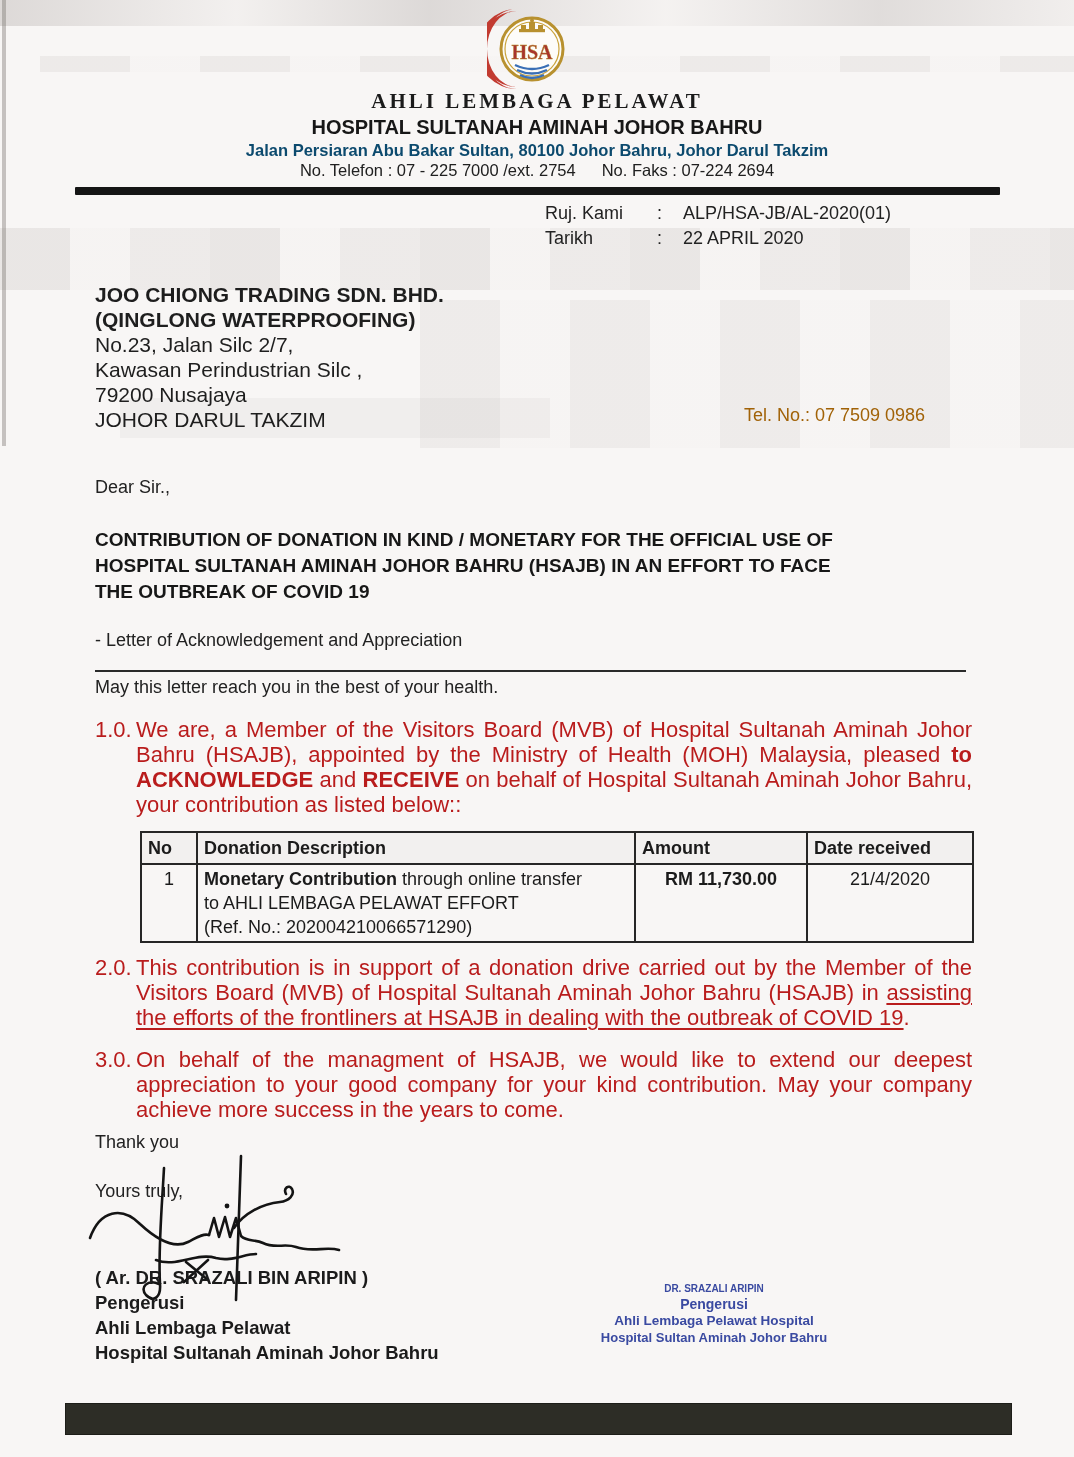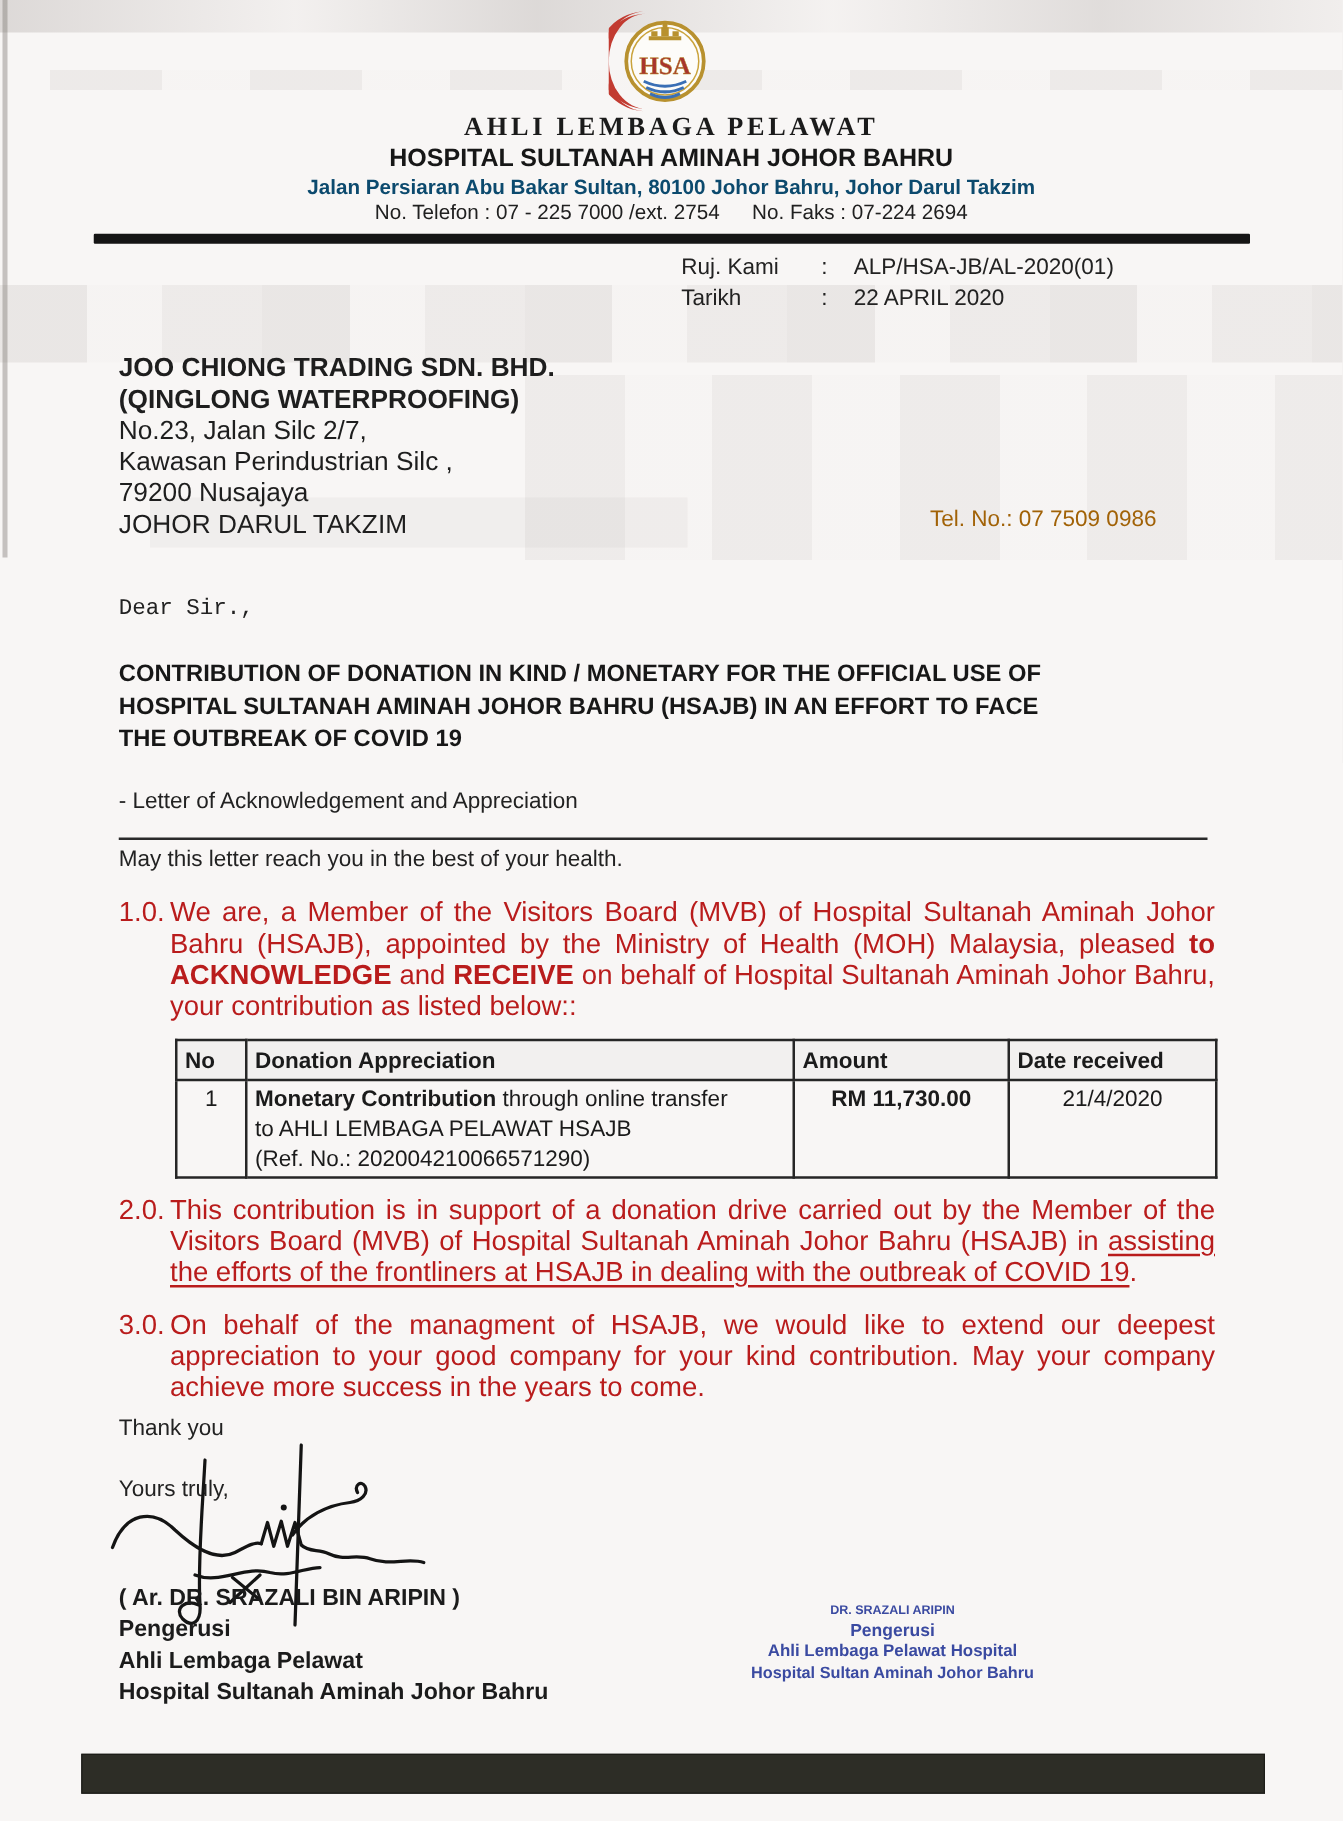--- a/index.html
+++ b/index.html
@@ -31,21 +31,21 @@
 
   
   .ref-block{position:absolute;left:545px;top:201px;font-size:18px;line-height:25px;}
   .ref-row{display:grid;grid-template-columns:112px 26px auto;}
 
   
   .recipient{position:absolute;left:95px;top:282px;font-size:21px;line-height:25px;color:#1e1e1e;}
   .bold{font-weight:bold;}
   .tel-line{position:absolute;left:744px;top:405px;font-size:18px;color:#a16207;}
 
-  .salutation{position:absolute;left:95px;top:477px;font-size:18px;font-family:Liberation Mono, monospace;}
+  .salutation{position:absolute;left:95px;top:477px;font-size:18px;}
 
   .subject{position:absolute;left:95px;top:527px;width:885px;font-weight:bold;font-size:19px;line-height:26px;color:#171717;}
 
   .re-line{position:absolute;left:95px;top:630px;width:871px;font-size:18px;padding-bottom:19px;border-bottom:2.5px solid #2a2a2a;}
 
   .p-intro{position:absolute;left:95px;top:677px;font-size:18px;}
 
   .num-para{position:absolute;left:95px;width:877px;display:grid;grid-template-columns:41px auto;font-size:22px;line-height:25px;color:#b91c1c;}
   .num-para .ptext{text-align:justify;}
   .p1{top:717px;}
@@ -158,31 +158,31 @@
 
   <div class="num-para p1">
     <span>1.0.</span>
     <span class="ptext"><span>We are, a Member of the Visitors Board (MVB) of Hospital Sultanah Aminah Johor Bahru (HSAJB), appointed by the Ministry of Health (MOH) Malaysia, pleased </span><span class="bold">to ACKNOWLEDGE</span><span> and </span><span class="bold">RECEIVE</span><span> on behalf of Hospital Sultanah Aminah Johor Bahru, your contribution as listed below::</span></span>
   </div>
 
   <table class="don-table">
     <thead>
       <tr>
         <th class="col-no">No</th>
-        <th class="col-desc">Donation Appreciation</th>
+        <th class="col-desc">Donation Description</th>
         <th class="col-amt">Amount</th>
         <th class="col-date">Date received</th>
       </tr>
     </thead>
     <tbody>
       <tr>
         <td class="col-no">1</td>
         <td class="col-desc">
           <div><span class="bold">Monetary Contribution</span><span> through online transfer</span></div>
-          <div>to AHLI LEMBAGA PELAWAT HSAJB</div>
+          <div>to AHLI LEMBAGA PELAWAT EFFORT</div>
           <div>(Ref. No.: 202004210066571290)</div>
         </td>
         <td class="col-amt">RM 11,730.00</td>
         <td class="col-date">21/4/2020</td>
       </tr>
     </tbody>
   </table>
 
   <div class="num-para p2">
     <span>2.0.</span>

